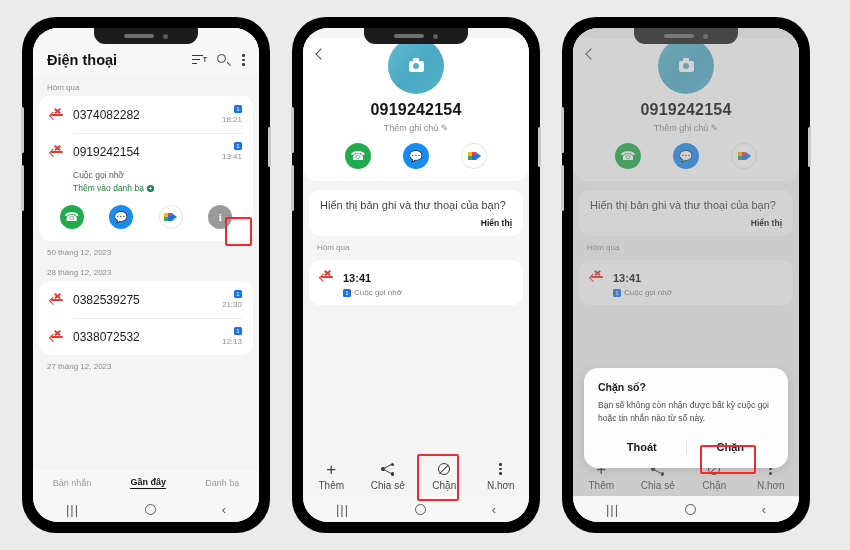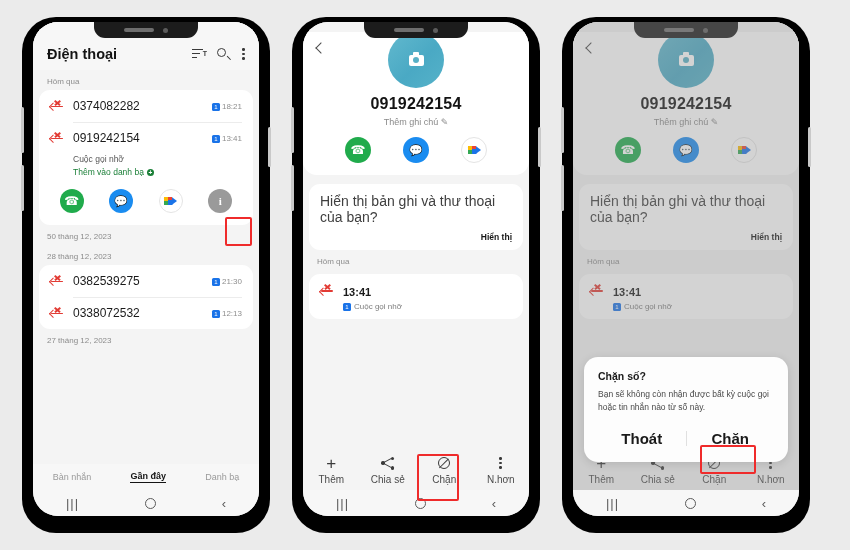--- a/index.html
+++ b/index.html
@@ -24,21 +24,21 @@
   .phone.p3 { left: 562px; top: 17px; }
 
   .btn-left, .btn-right {
     position: absolute; width: 3px; background: #c9c9c9; border-radius: 2px;
   }
   .btn-left  { left: -1px; }
   .btn-right { right: -1px; }
 
   .screen {
     position: absolute;
-    left: 11px; top: 5px;
+    left: 11px; top: 11px;
     width: 226px; height: 494px;
     background: #f7f7f7;
     border-radius: 25px;
     overflow: hidden;
   }
   .notch {
     position: absolute; left: 50%; transform: translateX(-50%);
     top: 0; width: 104px; height: 16px;
     background: #1c1c1c;
     border-bottom-left-radius: 11px; border-bottom-right-radius: 11px;
@@ -120,21 +120,21 @@
     position: absolute; left: 3.5px; top: 0px; width: 7px; height: 5px;
   }
   .missed u::before, .missed u::after {
     content: ""; position: absolute; left: 0; top: 2px; width: 7px; height: 1.6px;
     background: #e23b34;
   }
   .missed u::before { transform: rotate(40deg); }
   .missed u::after  { transform: rotate(-40deg); }
 
   .num { font-size: 12px; color: #1a1a1a; flex: 1; }
-  .meta { text-align: right; display: flex; flex-direction: row; align-items: flex-end; gap: 2px; }
+  .meta { text-align: right; display: flex; flex-direction: column; align-items: flex-end; gap: 2px; }
   .badge {
     width: 8px; height: 8px; background: #1a73e8; border-radius: 1.5px;
     color: #fff; font-size: 6px; line-height: 8px; text-align: center;
   }
   .time { font-size: 8px; color: #8e8e8e; }
 
   .sub { padding: 0 11px 6px 34px; }
   .sub .s1 { font-size: 8.5px; color: #555; margin-bottom: 3px; }
   .sub .s2 { font-size: 8.5px; color: #1a7f37; display: flex; align-items: center; gap: 3px; }
   .plusdot {
@@ -204,21 +204,21 @@
     content: ""; position: absolute; left: 4.6px; top: 2.4px; width: 6px; height: 6px;
     border-radius: 50%; background: #58b0c6;
   }
   .bignum { font-size: 16px; font-weight: bold; color: #141414; margin-top: 7px; letter-spacing: .2px; }
   .note { font-size: 9px; color: #8a8a8a; margin-top: 4px; }
   .pencil { display: inline-block; transform: rotate(0deg); }
   .heroactions { display: flex; justify-content: space-around; padding: 10px 26px 0 26px; }
   .circ.lg { width: 26px; height: 26px; }
 
   .banner { background: #fff; border-radius: 11px; margin: 9px 6px 0 6px; padding: 9px 11px 8px 11px; }
-  .banner .bt { font-size: 14px; color: #3f3f3f; }
+  .banner .bt { font-size: 11px; color: #3f3f3f; }
   .banner .ba { font-size: 8.5px; color: #141414; font-weight: bold; text-align: right; margin-top: 7px; }
 
   .logcard { background: #fff; border-radius: 11px; margin: 4px 6px 0 6px; padding: 8px 11px; display: flex; align-items: flex-start; }
   .logtime { font-size: 11px; font-weight: bold; color: #1a1a1a; }
   .logsub { font-size: 8px; color: #7d7d7d; display: flex; align-items: center; gap: 3px; margin-top: 2px; }
 
   .bottombar {
     position: absolute; bottom: 26px; left: 0; right: 0; height: 40px;
     display: flex; align-items: center; justify-content: space-around;
     background: #f4f4f4;
@@ -249,21 +249,21 @@
   .dim { position: absolute; inset: 0; background: rgba(140,140,140,.38); z-index: 30; }
 
   .dialog {
     position: absolute; left: 11px; right: 11px; bottom: 54px;
     background: #fdfdfd; border-radius: 14px; padding: 13px 14px 8px 14px; z-index: 40;
     box-shadow: 0 2px 10px rgba(0,0,0,.12);
   }
   .dtitle { font-size: 10.5px; font-weight: bold; color: #1a1a1a; }
   .dtext { font-size: 8.5px; color: #4a4a4a; line-height: 1.45; margin-top: 6px; }
   .dbtns { display: flex; align-items: center; margin-top: 10px; position: relative; }
-  .dbtn { flex: 1; text-align: center; font-size: 15px; font-weight: bold; color: #1a1a1a; padding: 7px 0; }
+  .dbtn { flex: 1; text-align: center; font-size: 11px; font-weight: bold; color: #1a1a1a; padding: 7px 0; }
   .dsep { width: 1px; height: 15px; background: #e0e0e0; }
 </style>
 </head>
 <body>
 
 <div class="stage">
 
   <div class="phone p1">
     <div class="btn-left" style="top:90px;height:46px"></div>
     <div class="btn-left" style="top:148px;height:46px"></div>

